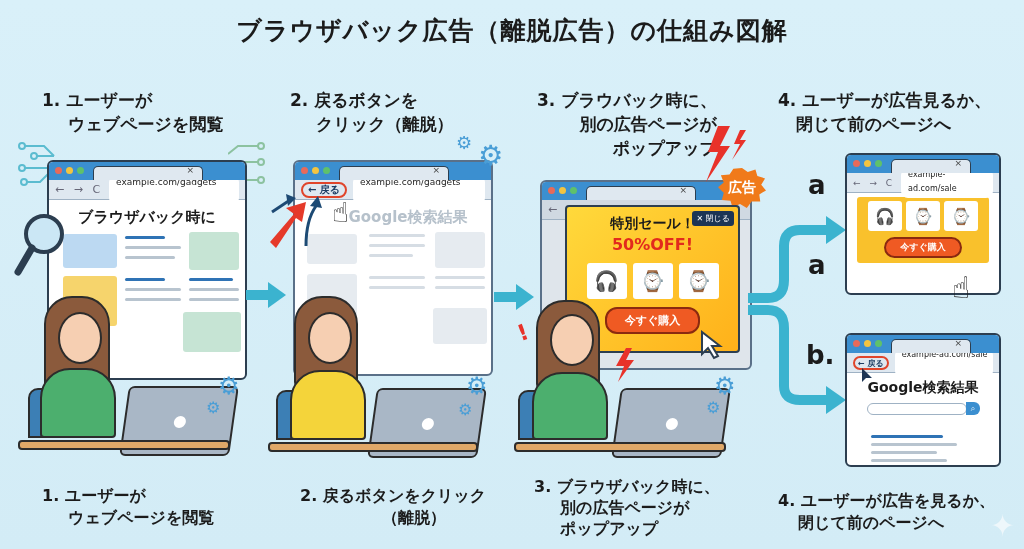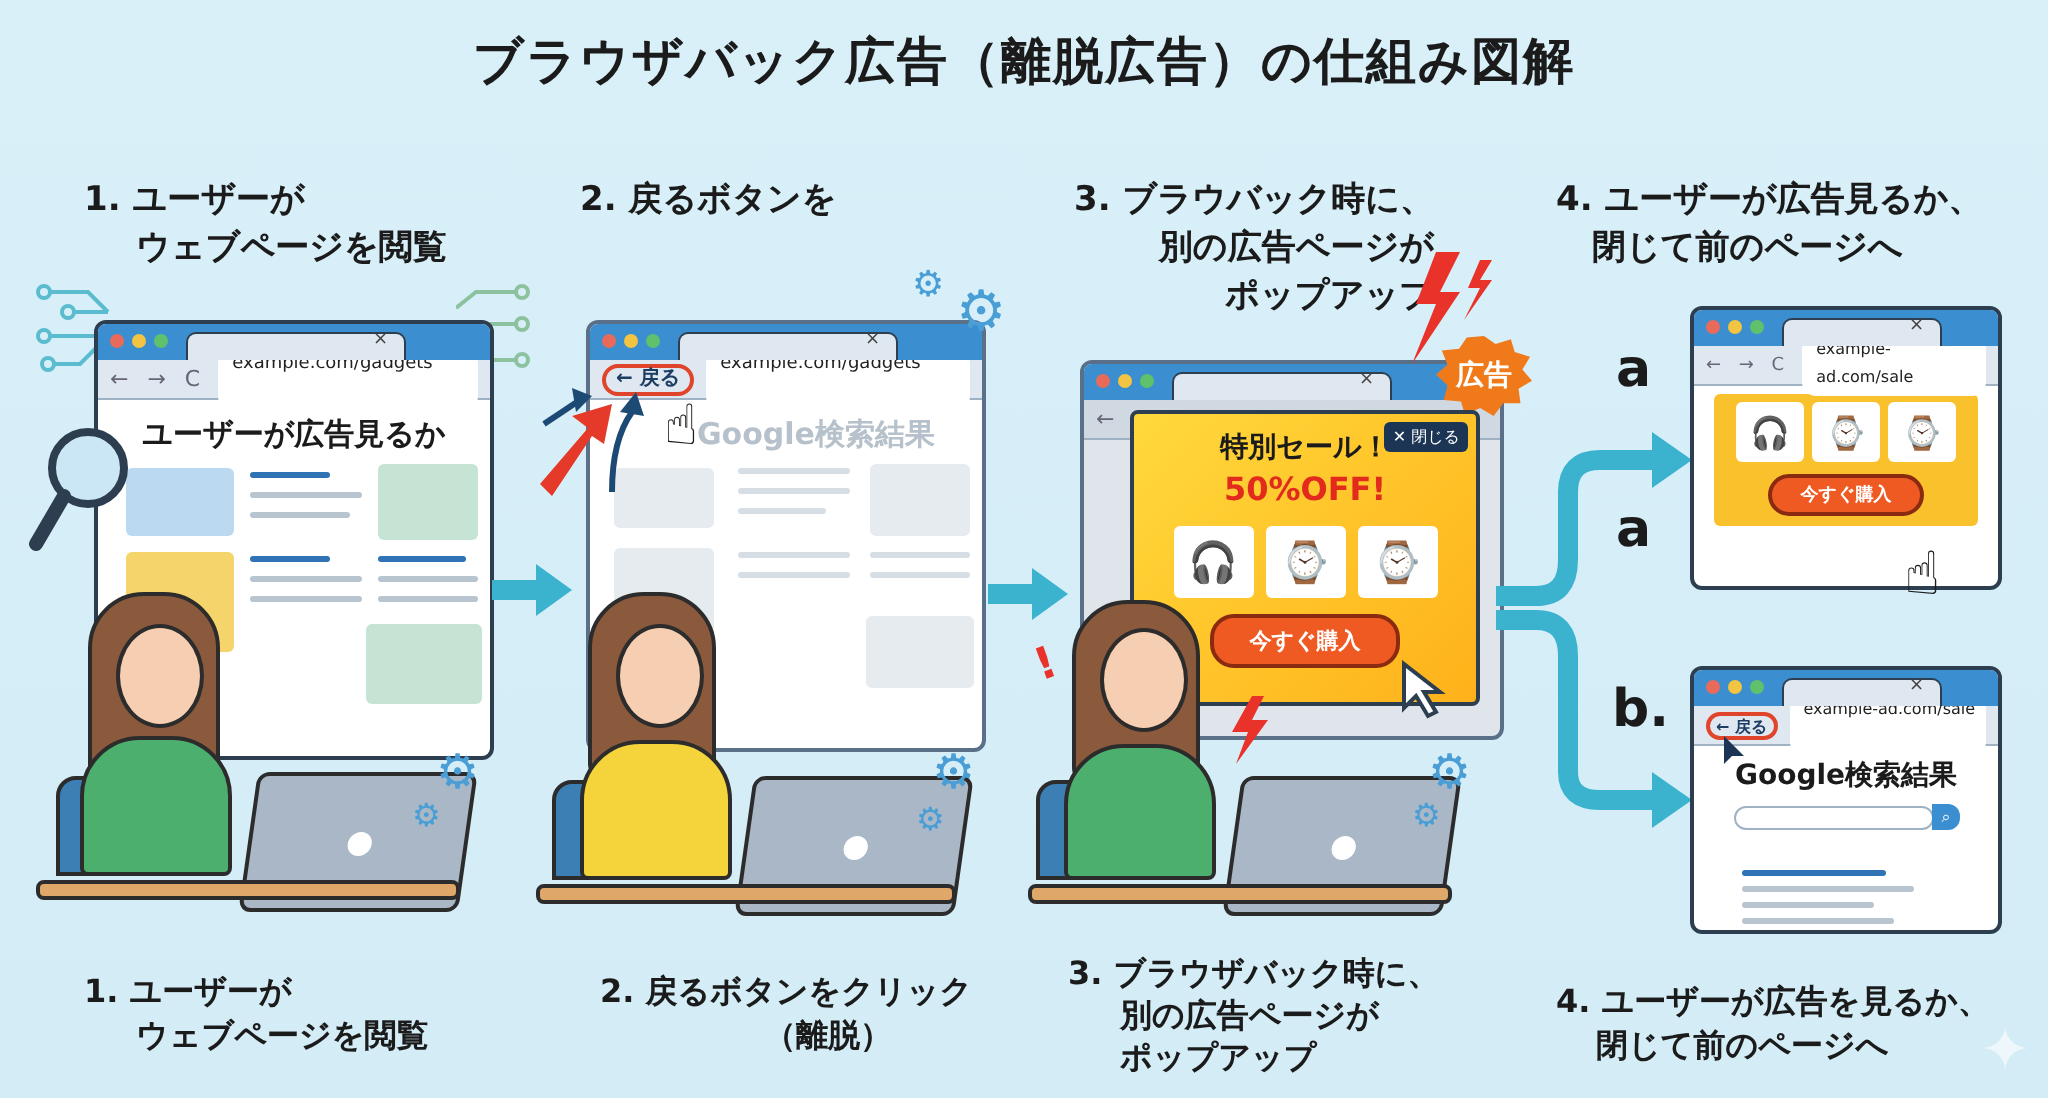--- a/index.html
+++ b/index.html
@@ -53,20 +53,21 @@
 <div class="title">ブラウザバック広告（離脱広告）の仕組み図解</div>
 
 <div class="step-h" style="left:42px; top:88px;">
   <span>1.</span>
   <span>ユーザーが</span>
   <span class="ind">ウェブページを閲覧</span>
 </div>
 <div class="step-h" style="left:290px; top:88px;">
   <span>2.</span>
   <span>戻るボタンを</span>
+  <span class="ind">クリック（離脱）</span>
 </div>
 <div class="step-h" style="left:537px; top:88px;text-align:right;">
   <span>3.</span>
   <span>ブラウバック時に、</span>
   <span class="ind">別の広告ページが</span>
   <span class="ind">ポップアップ</span>
 </div>
 <div class="step-h" style="left:778px; top:88px;">
   <span>4.</span>
   <span>ユーザーが広告見るか、</span>
@@ -104,21 +105,21 @@
         <span style="background:#5fc16b"></span>
       </div>
       <div class="tab">
         <span class="x">×</span>
       </div>
     </div>
   <div class="bar">
       <span class="nav">← → C</span>
       <span class="url">example.com/gadgets</span>
     </div>
-  <div class="page-h">ユーザーが広告見るか</div>
+  <div class="page-h">ブラウザバック時に</div>
   <div class="thumb" style="left:14px;top:72px;width:54px;height:34px;background:#bcd9f2"></div>
   <div class="line blue" style="left:76px;top:74px;width:40px"></div>
   <div class="line" style="left:76px;top:84px;width:56px"></div>
   <div class="line" style="left:76px;top:94px;width:50px"></div>
   <div class="thumb" style="left:140px;top:70px;width:50px;height:38px;background:#c6e4d4"></div>
   <div class="thumb" style="left:14px;top:114px;width:54px;height:50px;background:#f6d46c"></div>
   <div class="line blue" style="left:76px;top:116px;width:40px"></div>
   <div class="line" style="left:76px;top:126px;width:56px"></div>
   <div class="line" style="left:76px;top:136px;width:56px"></div>
   <div class="line blue" style="left:140px;top:116px;width:44px"></div>

